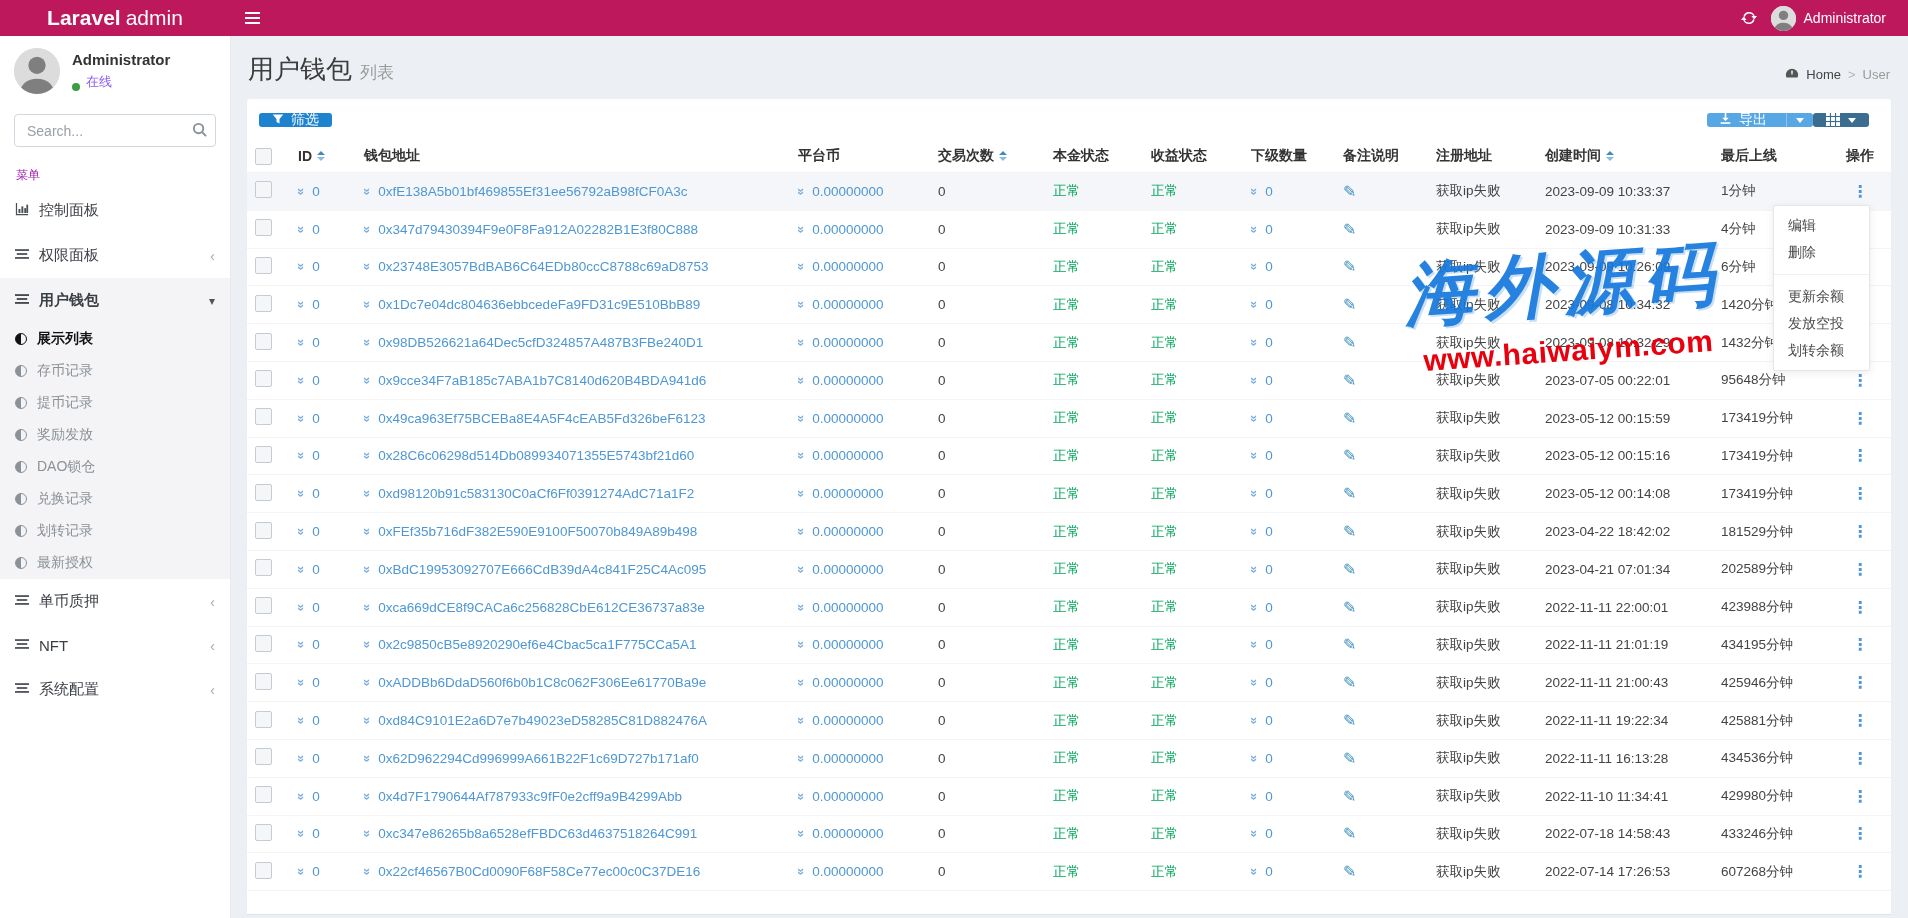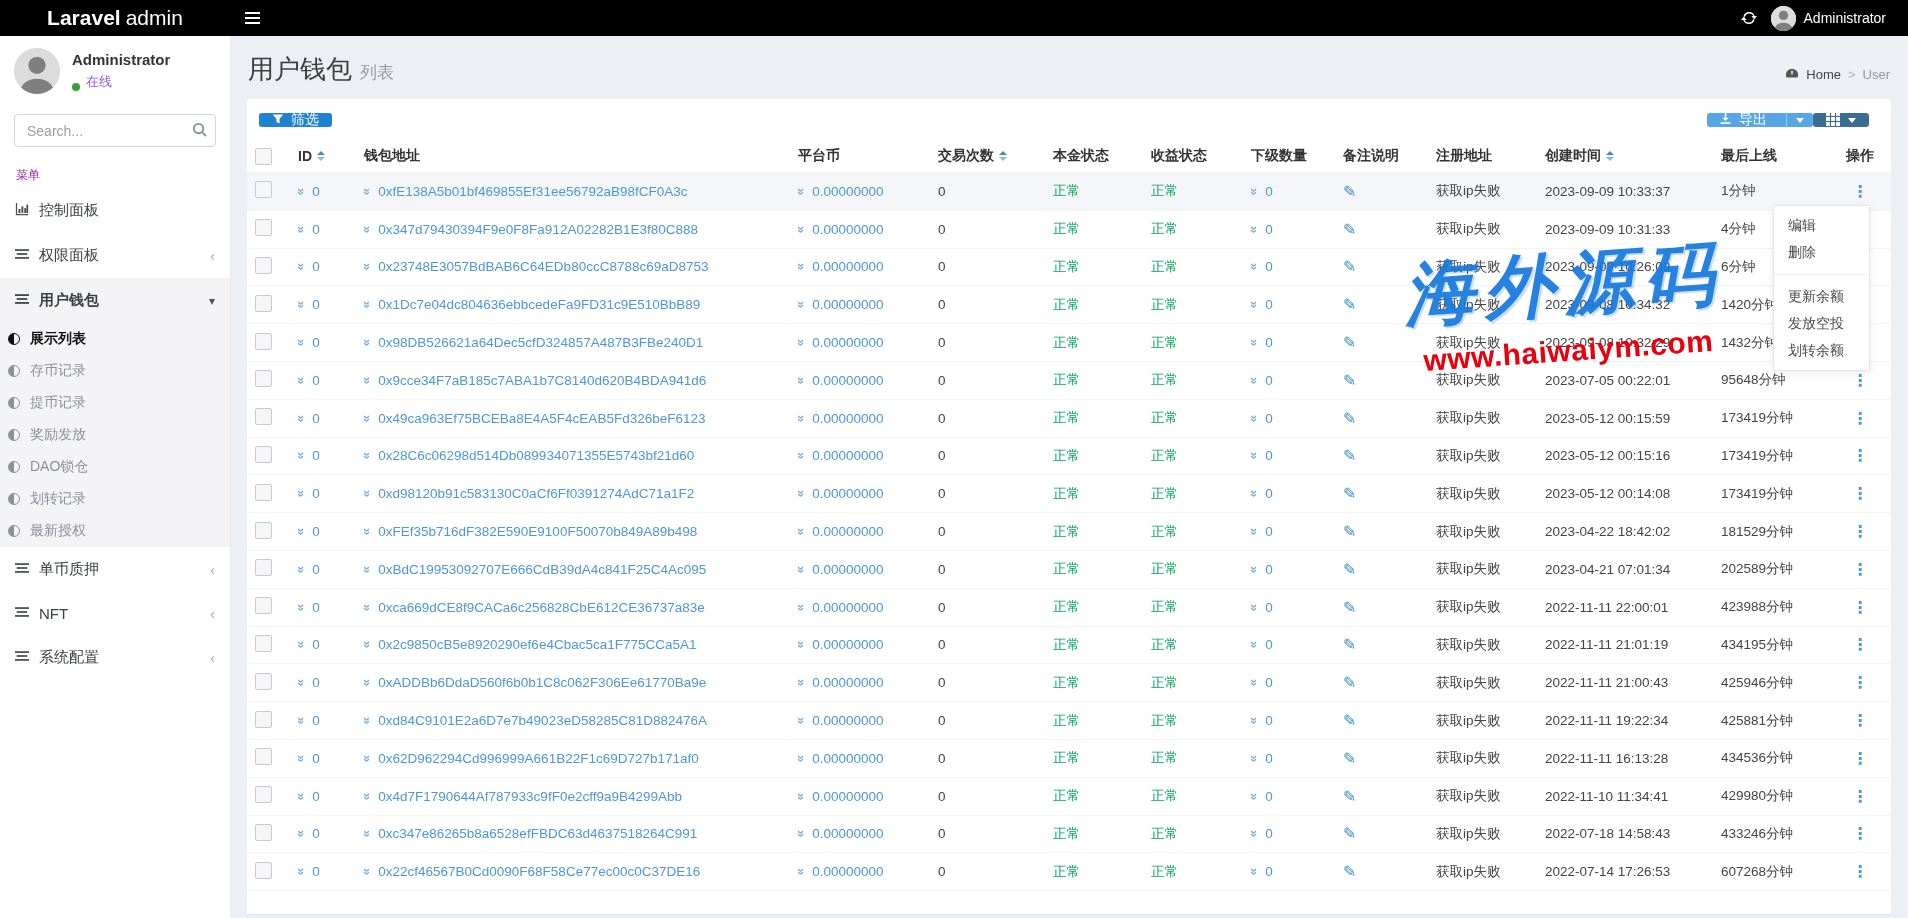--- a/index.html
+++ b/index.html
@@ -1,20 +1,20 @@
 <!DOCTYPE html>
 <html><head>
 <meta charset="utf-8">
 <style>
   * { box-sizing: border-box; margin: 0; padding: 0; }
   html,body { width:1908px; height:918px; overflow:hidden;
     font-family:"Liberation Sans","DejaVu Sans",sans-serif; background:#ecf0f5; }
 
   
-  .navbar { height:36px; background:#000000; display:flex; align-items:stretch; color:#fff; position:relative; z-index:20; }
+  .navbar { height:36px; background:#be185d; display:flex; align-items:stretch; color:#fff; position:relative; z-index:20; }
   .brand { width:230px; display:flex; align-items:center; justify-content:center; font-size:21px; font-weight:300; }
   .brand b { font-weight:700; margin-right:5px; }
   .nav-toggle { width:44px; display:flex; align-items:center; justify-content:center; cursor:pointer; }
   .nav-toggle .bars { display:flex; flex-direction:column; gap:3px; }
   .nav-toggle .bars i { display:block; width:15px; height:2px; background:#fff; }
   .nav-right { margin-left:auto; display:flex; align-items:center; gap:14px; padding-right:22px; }
   .nav-refresh { display:flex; align-items:center; cursor:pointer; }
   .nav-user { display:flex; align-items:center; gap:8px; font-size:14px; cursor:pointer; }
   .avatar-sm { width:25px; height:25px; border-radius:50%; overflow:hidden; background:#e5e5e5; flex:0 0 auto; }
 
@@ -30,21 +30,21 @@
   .search-input { width:100%; height:33px; border:1px solid #d2d6de; border-radius:4px; padding:0 30px 0 12px;
     font-size:14px; color:#555; background:#fff; outline:none; font-family:inherit; }
   .search-input::placeholder { color:#9aa0a6; }
   .search-icon { position:absolute; right:9px; top:8px; }
   .menu-header { font-size:12px; color:#a21caf; padding:14px 16px 4px; }
   .menu-item { display:flex; align-items:center; gap:10px; padding:13px 15px; font-size:15px; color:#3b3f44; cursor:pointer; }
   .menu-item .mi-label { flex:1; }
   .chev { color:#a6adb4; font-size:15px; line-height:1; }
   .chev-down { color:#555; font-size:12px; }
   .menu-group.active { background:#f4f4f6; }
-  .submenu .sub-item { display:flex; align-items:center; gap:10px; padding:7px 15px 7px 8px; font-size:14px; color:#8b9197; cursor:pointer; }
+  .submenu .sub-item { display:flex; align-items:center; gap:10px; padding:7px 15px 7px 15px; font-size:14px; color:#8b9197; cursor:pointer; }
   .half-circle { width:12px; height:12px; border-radius:50%; border:1.5px solid currentColor;
     background:linear-gradient(90deg, currentColor 0 50%, transparent 50%); flex:0 0 auto; }
   .sub-item.active { color:#111; font-weight:700; }
 
   
   .content { flex:1; padding:0 17px; position:relative; }
   .content-header { display:flex; align-items:flex-end; justify-content:space-between; padding:16px 1px 12px; }
   .page-title { font-size:26px; color:#3c3c3c; font-weight:500; }
   .page-sub { font-size:17px; color:#9a9a9a; margin-left:8px; font-weight:400; }
   .breadcrumb { display:flex; align-items:center; gap:7px; font-size:13px; color:#444; padding-bottom:4px; }
@@ -203,20 +203,24 @@
             <span class="half-circle"></span>
             <span>提币记录</span>
           </div>
           <div class="sub-item">
             <span class="half-circle"></span>
             <span>奖励发放</span>
           </div>
           <div class="sub-item">
             <span class="half-circle"></span>
             <span>DAO锁仓</span>
+          </div>
+          <div class="sub-item">
+            <span class="half-circle"></span>
+            <span>兑换记录</span>
           </div>
           <div class="sub-item">
             <span class="half-circle"></span>
             <span>划转记录</span>
           </div>
           <div class="sub-item">
             <span class="half-circle"></span>
             <span>最新授权</span>
           </div>
         </div>

